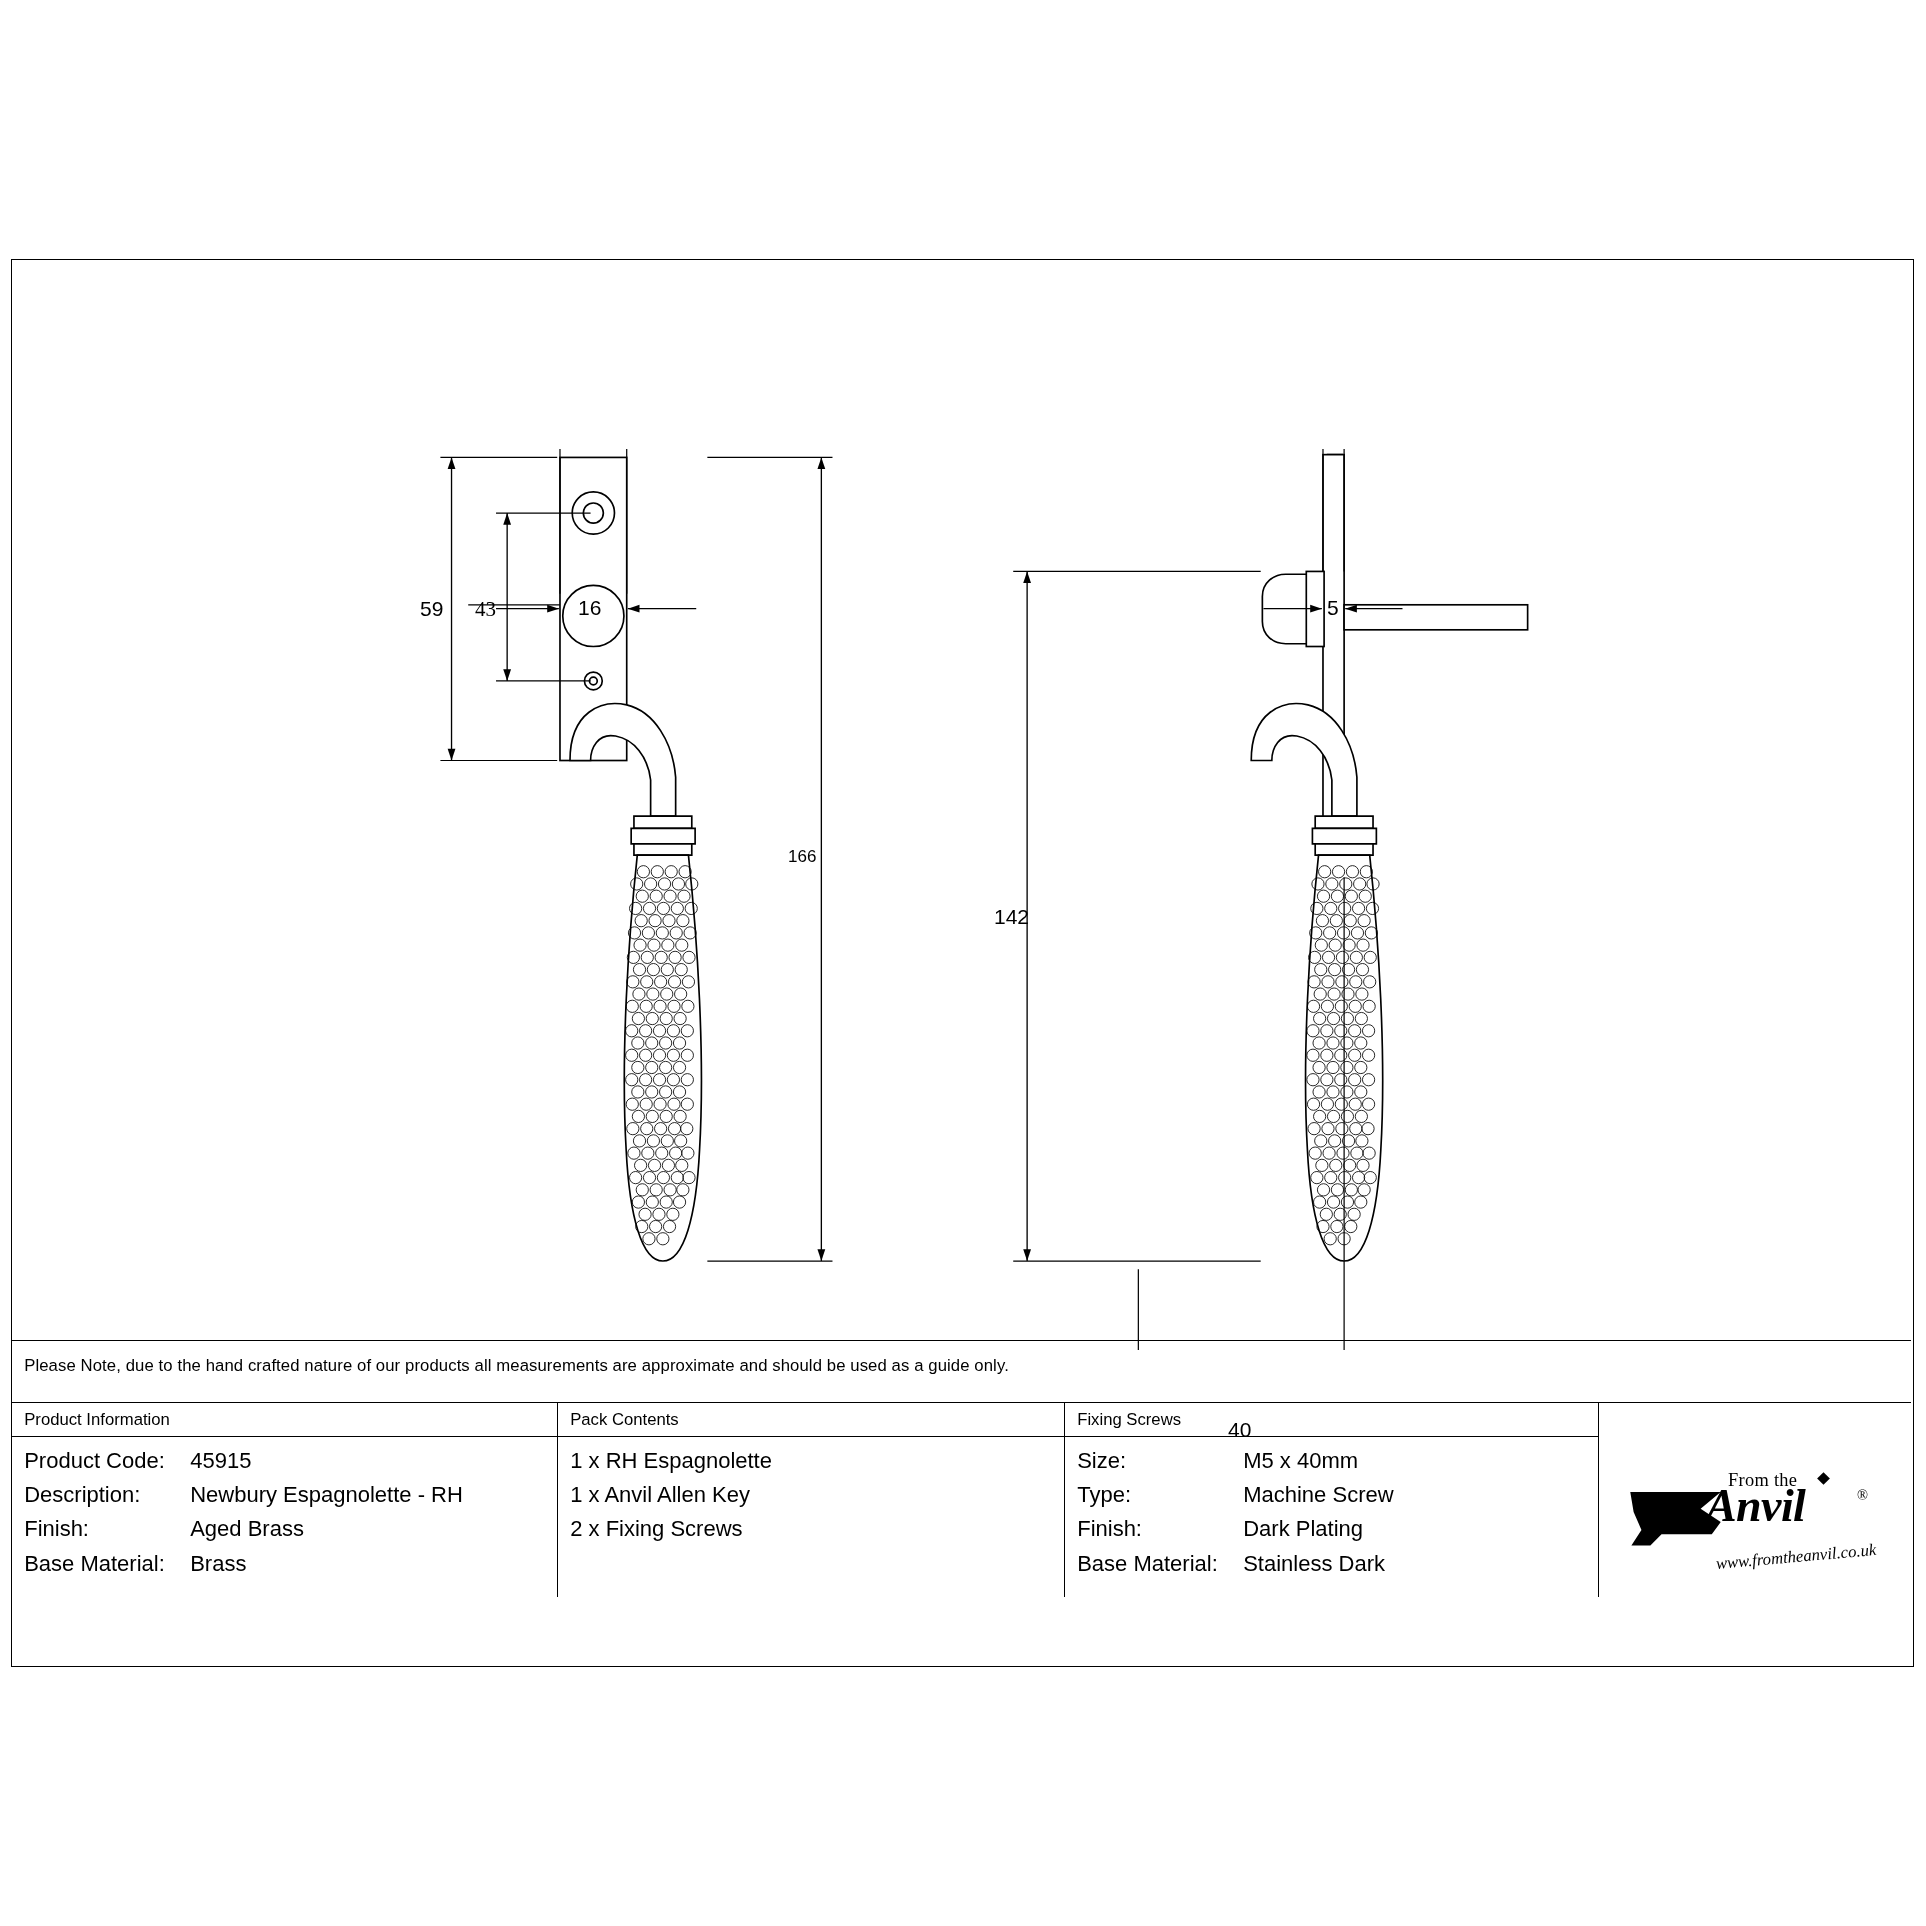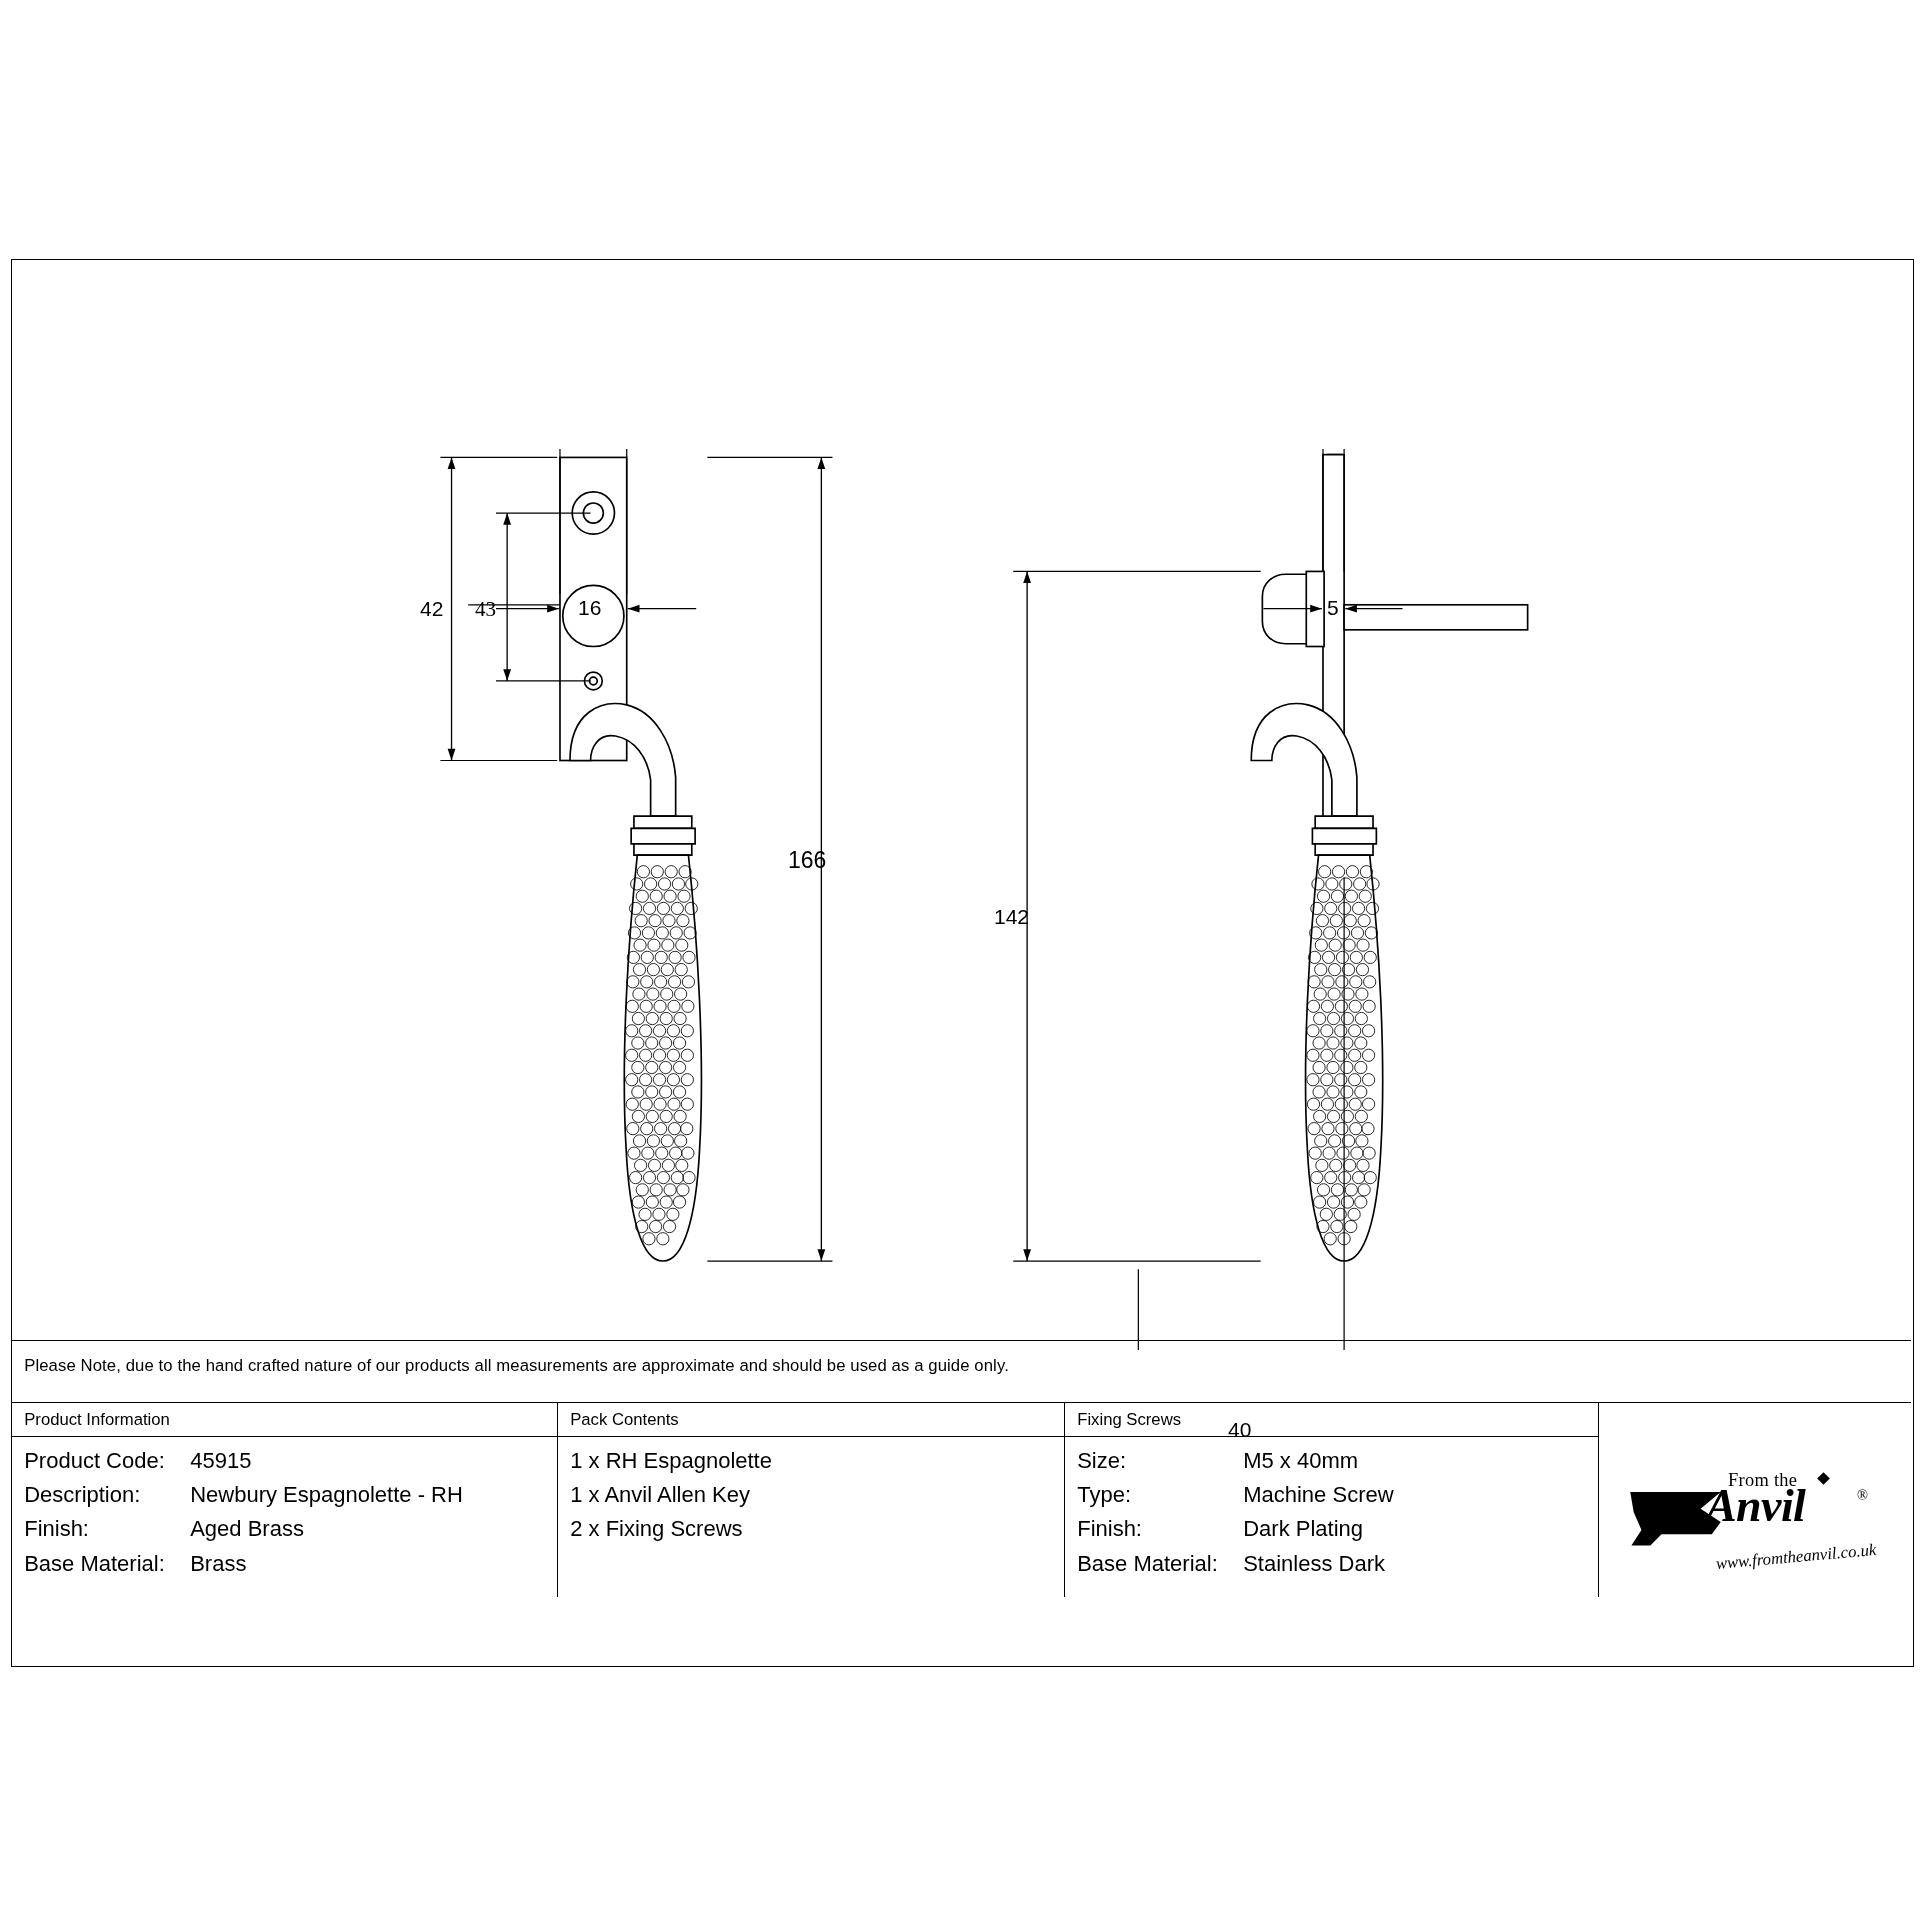--- a/index.html
+++ b/index.html
@@ -613,23 +613,23 @@
         </g>
       </g>
 
       <g font-family="Liberation Sans, sans-serif" font-size="38" fill="#000" text-anchor="middle">
         <text x="1045" y="640" style="display:none"></text>
       </g>
     </svg>
 
     <div style="position:absolute;left:566px;top:336px;font-size:21px;">16</div>
     <div style="position:absolute;left:1315px;top:336px;font-size:21px;">5</div>
-    <div style="position:absolute;left:408px;top:337px;font-size:21px;">42</div>
+    <div style="position:absolute;left:408px;top:337px;font-size:21px;">59</div>
     <div style="position:absolute;left:463px;top:337px;font-size:21px;font-family:Liberation Serif, serif;">43</div>
-    <div style="position:absolute;left:776px;top:587px;font-size:23px;">166</div>
+    <div style="position:absolute;left:776px;top:587px;font-size:17px;">166</div>
     <div style="position:absolute;left:982px;top:645px;font-size:21px;">142</div>
     <div style="position:absolute;left:1216px;top:1158px;font-size:21px;">40</div>
   </div>
 
   <div class="note-row">
     <div class="note-text">Please Note, due to the hand crafted nature of our products all measurements are approximate and should be used as a guide only.</div>
   </div>
 
   <div class="table-row">
 

